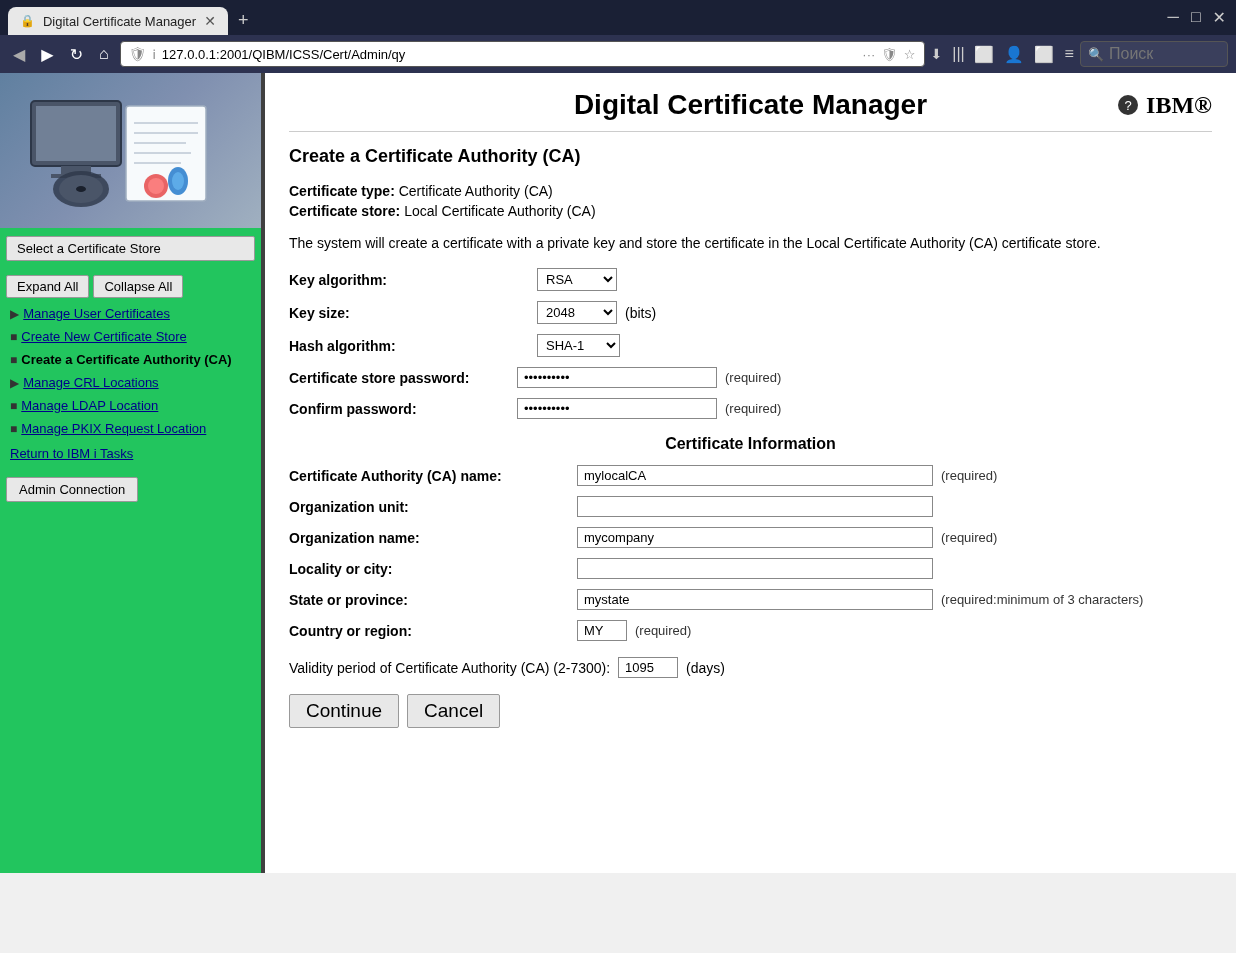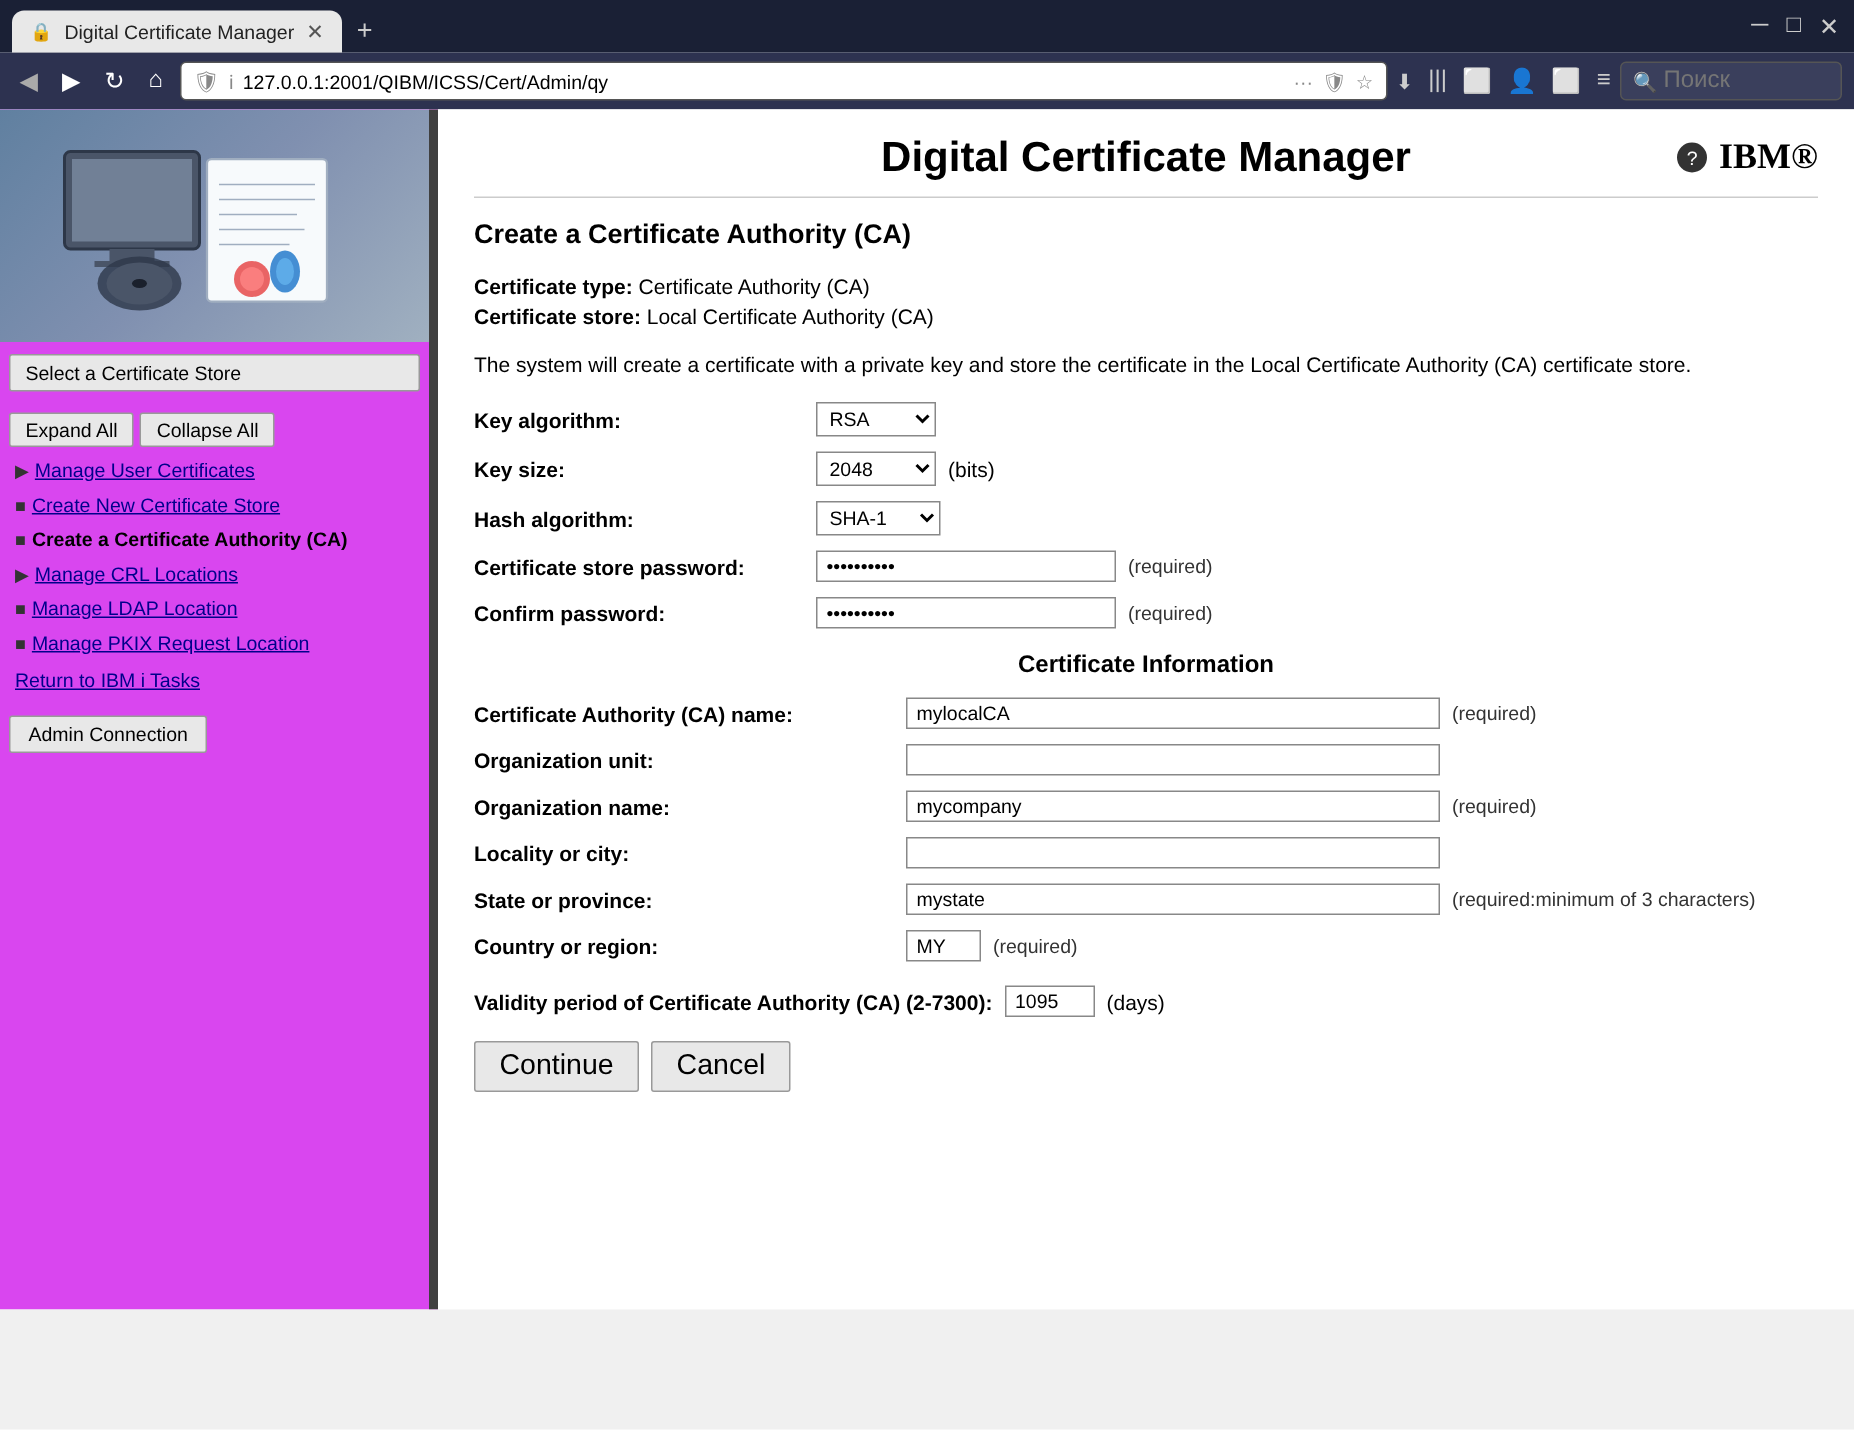--- a/index.html
+++ b/index.html
@@ -113,25 +113,25 @@
 
     
     .page-wrapper {
       display: flex;
       background: #fff;
       min-height: 800px;
     }
 
     
     .sidebar {
-      width: 292px;
-      background: #d946ef;
+      width: 265px;
+      background: #22c55e;
       padding: 0;
       flex-shrink: 0;
-      border-right: 6px solid #404040;
+      border-right: 4px solid #404040;
     }
     .sidebar-image {
       width: 100%;
       height: 155px;
       background: linear-gradient(135deg, #6080a0, #8090b0, #a0b0c0);
       display: flex;
       align-items: center;
       justify-content: center;
       overflow: hidden;
       position: relative;
@@ -264,20 +264,21 @@
       font-size: 14px;
       min-width: 280px;
     }
 
     .form-select {
       padding: 2px 4px;
       font-size: 13px;
       border: 1px solid #888;
       background: #fff;
       min-width: 80px;
+      margin-left: 20px;
     }
     .form-input {
       padding: 2px 6px;
       font-size: 13px;
       border: 1px solid #888;
       background: #fff;
     }
     .form-input-wide {
       padding: 2px 6px;
       font-size: 13px;
@@ -304,21 +305,21 @@
       margin: 16px 0 12px;
     }
 
     .validity-row {
       display: flex;
       align-items: center;
       gap: 8px;
       margin: 16px 0;
     }
     .validity-label {
-      font-weight: bold;
+      font-weight: normal;
       font-size: 14px;
     }
 
     .action-buttons {
       display: flex;
       gap: 8px;
       margin-top: 16px;
     }
     .action-btn {
       background: #e8e8e8;

